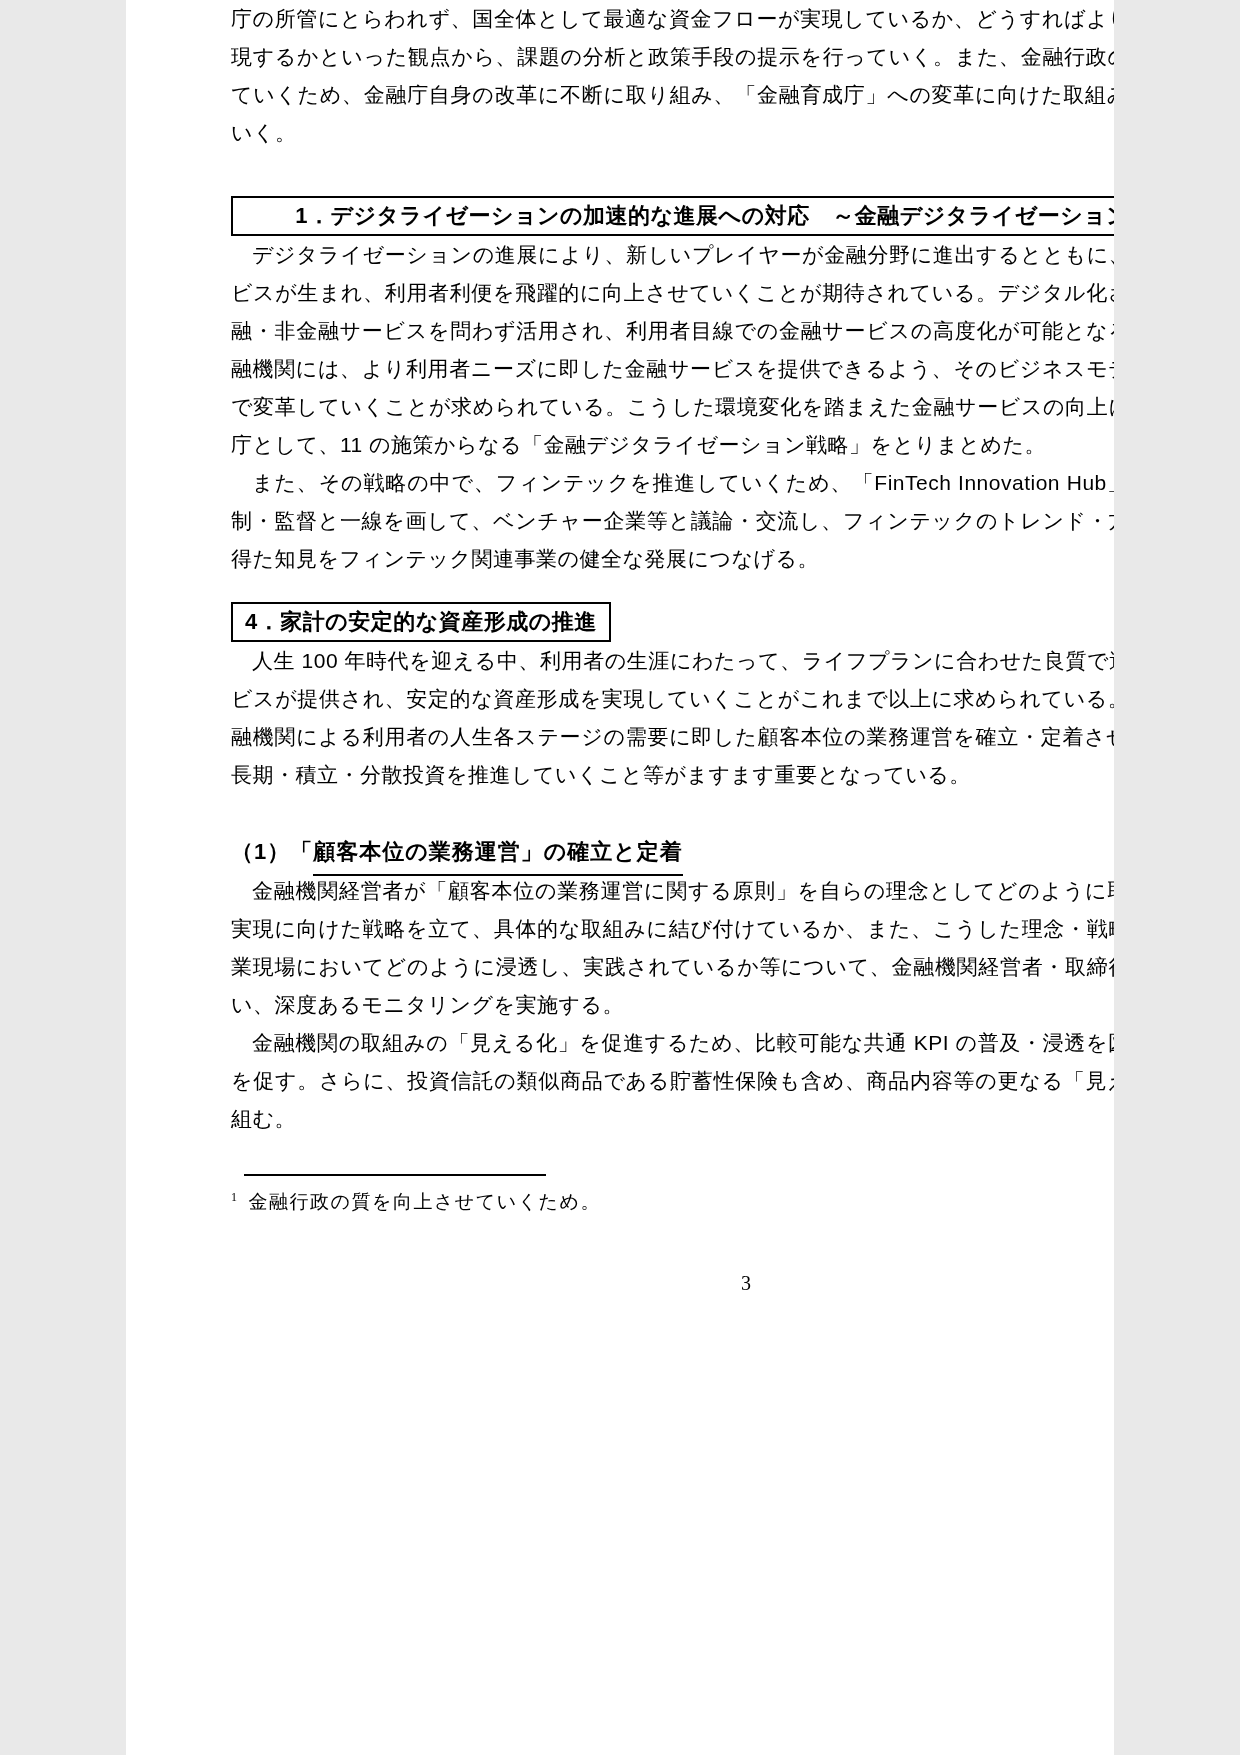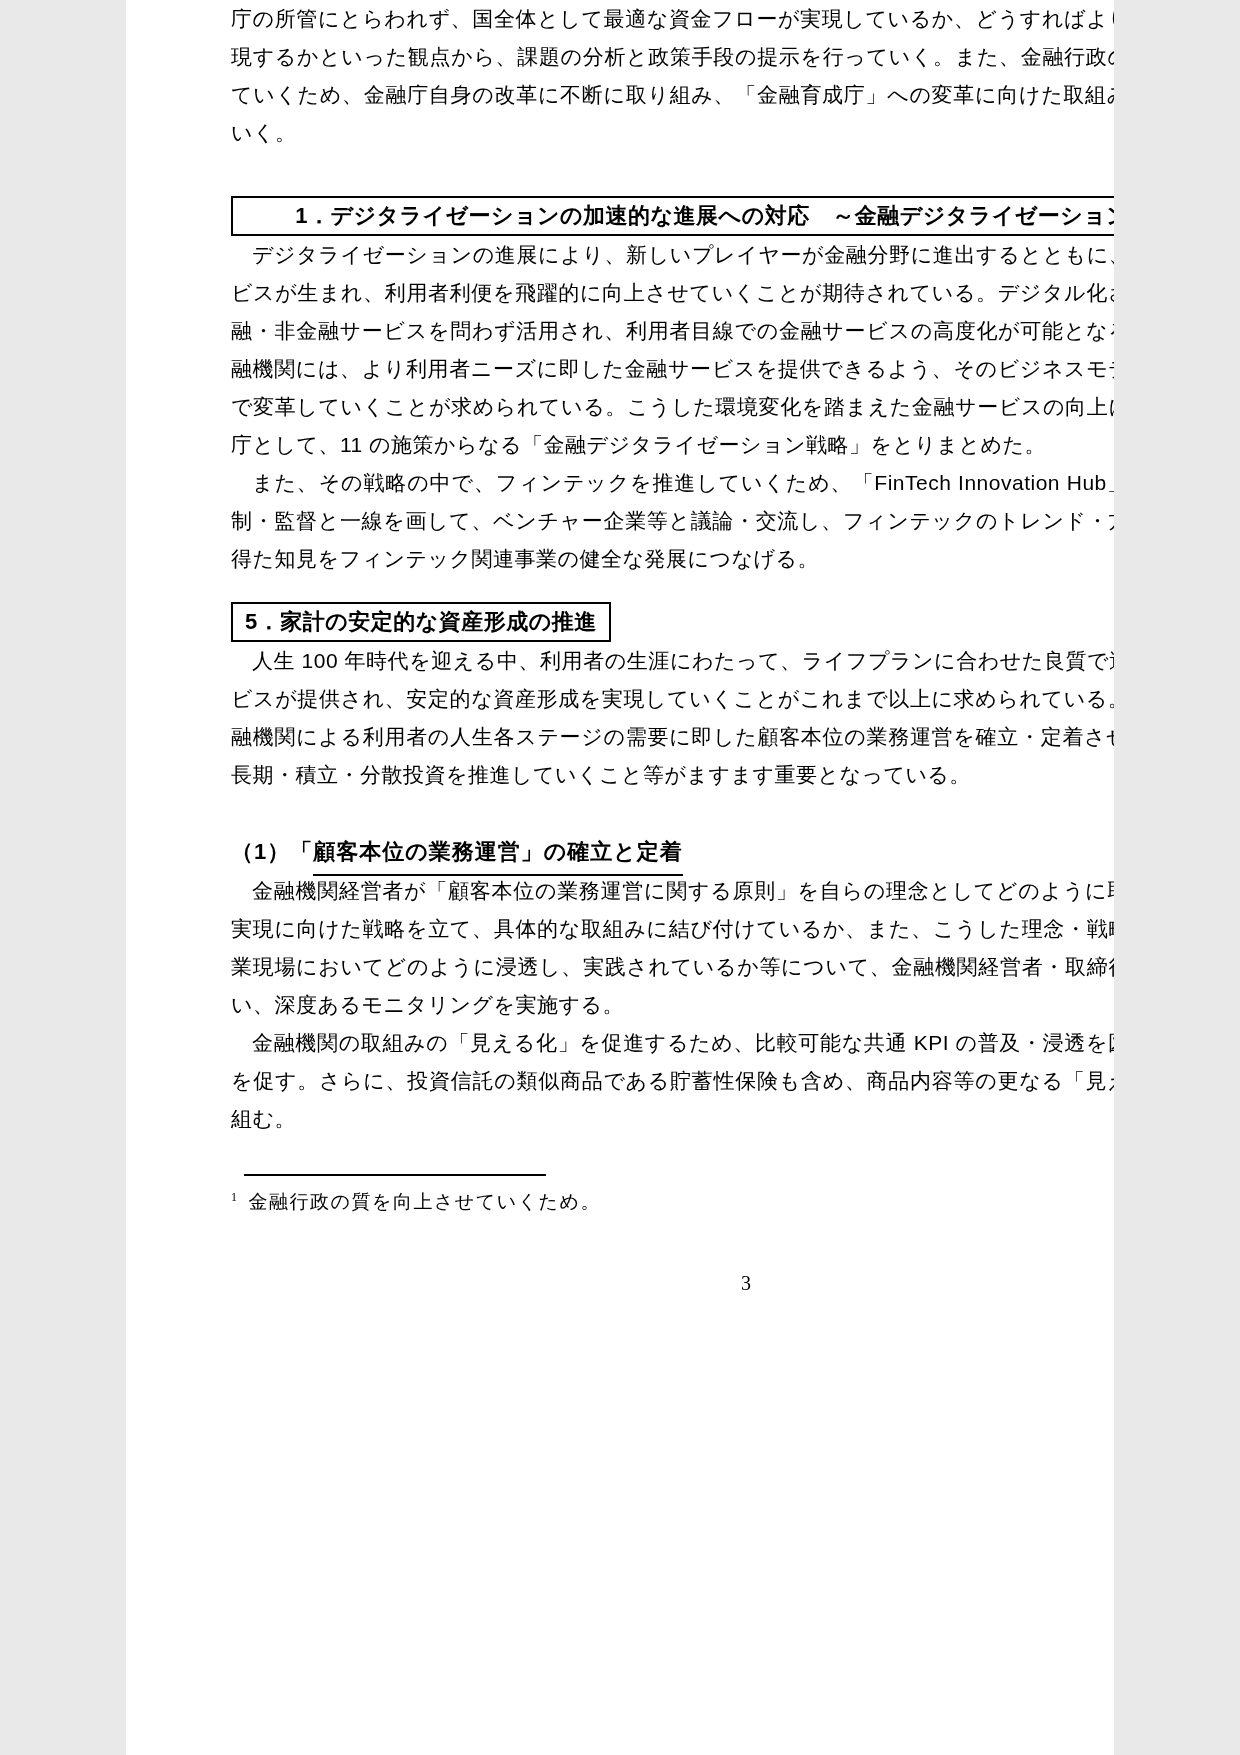--- a/index.html
+++ b/index.html
@@ -96,21 +96,21 @@
   <div class="content">
 
     <p class="body-text intro">庁の所管にとらわれず、国全体として最適な資金フローが実現しているか、どうすればより良い均衡が実現するかといった観点から、課題の分析と政策手段の提示を行っていく。また、金融行政の質を向上させていくため、金融庁自身の改革に不断に取り組み、「金融育成庁」への変革に向けた取組みを加速させていく。</p>
 
     <div class="box-heading box-full">1．デジタライゼーションの加速的な進展への対応　～金融デジタライゼーション戦略～</div>
 
     <p class="body-text indent gap-after-box1">デジタライゼーションの進展により、新しいプレイヤーが金融分野に進出するとともに、革新的なサービスが生まれ、利用者利便を飛躍的に向上させていくことが期待されている。デジタル化された情報が金融・非金融サービスを問わず活用され、利用者目線での金融サービスの高度化が可能となる中、既存の金融機関には、より利用者ニーズに即した金融サービスを提供できるよう、そのビジネスモデルを顧客起点で変革していくことが求められている。こうした環境変化を踏まえた金融サービスの向上に向けて、金融庁として、11 の施策からなる「金融デジタライゼーション戦略」をとりまとめた。</p>
 
     <p class="body-text indent">また、その戦略の中で、フィンテックを推進していくため、「FinTech Innovation Hub」を設置し、規制・監督と一線を画して、ベンチャー企業等と議論・交流し、フィンテックのトレンド・方向性を探り、得た知見をフィンテック関連事業の健全な発展につなげる。</p>
 
-    <div class="box-heading box-fit">5．家計の安定的な資産形成の推進</div>
+    <div class="box-heading box-fit">4．家計の安定的な資産形成の推進</div>
 
     <p class="body-text indent gap-before-p4">人生 100 年時代を迎える中、利用者の生涯にわたって、ライフプランに合わせた良質で適切な金融サービスが提供され、安定的な資産形成を実現していくことがこれまで以上に求められている。このため、金融機関による利用者の人生各ステージの需要に即した顧客本位の業務運営を確立・定着させるとともに、長期・積立・分散投資を推進していくこと等がますます重要となっている。</p>
 
     <h3 class="subheading">
       <span>（1）「</span><span class="underline">顧客本位の業務運営」の確立と定着</span>
     </h3>
 
     <p class="body-text indent gap-after-sub">金融機関経営者が「顧客本位の業務運営に関する原則」を自らの理念としてどのように取り入れ、その実現に向けた戦略を立て、具体的な取組みに結び付けているか、また、こうした理念・戦略・取組みが営業現場においてどのように浸透し、実践されているか等について、金融機関経営者・取締役等と対話を行い、深度あるモニタリングを実施する。</p>
 
 

